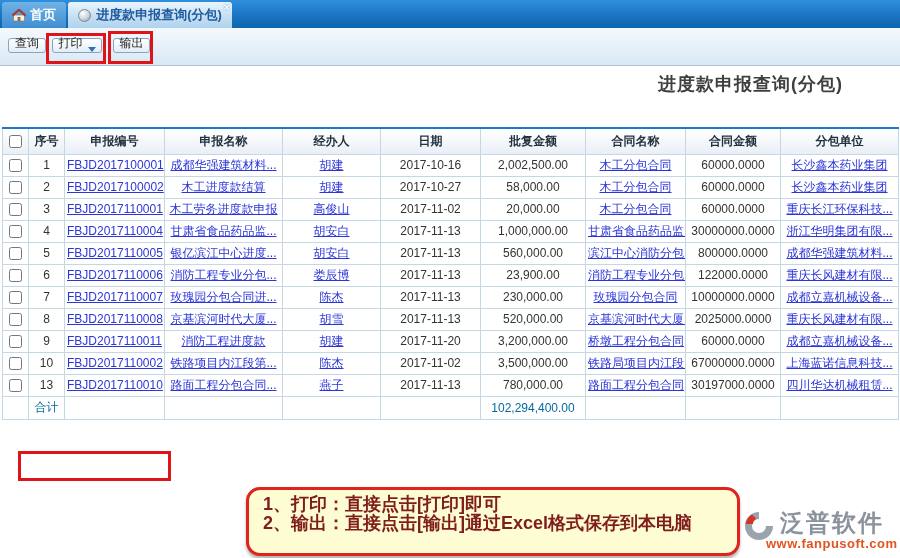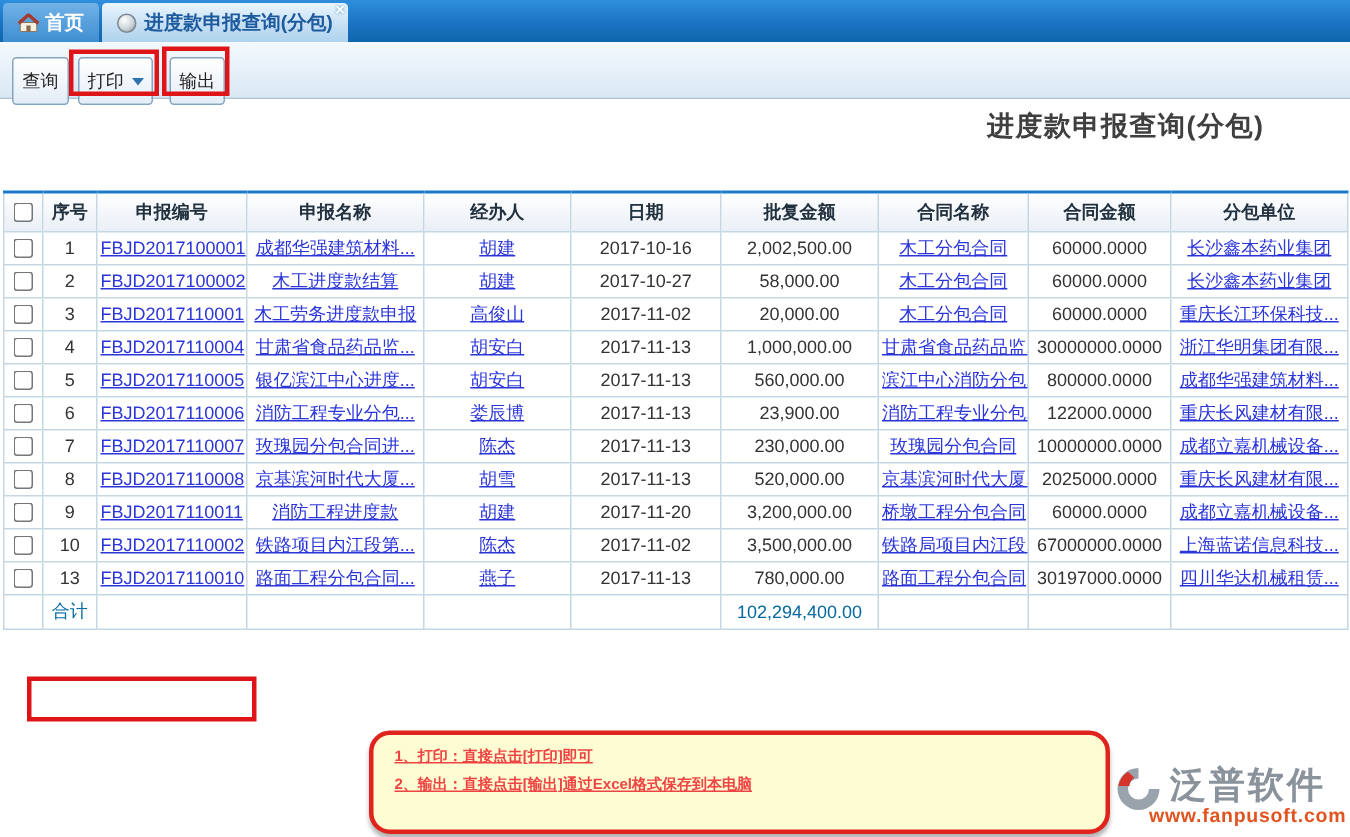--- a/index.html
+++ b/index.html
@@ -19,24 +19,24 @@
     border-radius:3px 3px 0 0;color:#1d5a9e;font-weight:bold;font-size:13px;
     display:flex;align-items:center;justify-content:center;gap:5px;cursor:pointer;}
   .tab-close{position:absolute;right:2px;top:0;font-size:11px;line-height:11px;
     color:#fff;font-weight:bold;cursor:pointer;text-shadow:0 0 2px #4a90c9;}
   .sphere{width:11px;height:11px;border-radius:50%;border:1px solid #7d8890;
     background:radial-gradient(circle at 35% 30%,#ffffff,#cdd5da 55%,#8d979e);}
   
   .toolbar{position:absolute;left:0;top:28px;width:900px;height:38px;
     background:linear-gradient(180deg,#f4f9fd,#d9e8f4);
     border-bottom:1px solid #aec3d6;box-sizing:border-box;}
-  .btn{position:absolute;height:32px;box-sizing:border-box;
+  .btn{position:absolute;height:15px;box-sizing:border-box;
     background:linear-gradient(180deg,#ffffff,#e3edf6);
     border:1px solid #86a5c1;border-radius:3px;font-size:12px;color:#222;
-    display:flex;align-items:center;justify-content:center;gap:5px;cursor:pointer;}
+    display:flex;align-items:flex-end;justify-content:center;gap:5px;cursor:pointer;}
   .caret{width:0;height:0;border-left:4px solid transparent;
     border-right:4px solid transparent;border-top:5px solid #2e72b0;}
   .annot{position:absolute;border:3px solid #df1418;box-sizing:border-box;
     pointer-events:none;z-index:20;}
   
   .page-title{position:absolute;top:72px;right:57px;font-size:18px;
     font-weight:bold;color:#3f3f3f;letter-spacing:1px;}
   
   .grid{position:absolute;left:2px;top:127px;width:896px;}
   table{border-collapse:collapse;width:896px;table-layout:fixed;}
@@ -46,22 +46,22 @@
     border-top:2px solid #1b79cc;font-size:12px;color:#22313f;font-weight:bold;}
   tbody td{height:22px;font-size:12px;color:#333;}
   .total-row td{height:23px;font-size:12px;color:#0369a1;margin-left:28px;}
   a.lnk{color:#2b36d9;text-decoration:underline;cursor:pointer;}
   input[type=checkbox]{width:13px;height:13px;margin:0;vertical-align:middle;}
   
   .note{position:absolute;left:246px;top:487px;width:494px;height:69px;
     box-sizing:border-box;background:#fdfcd2;border:3px solid #e0231c;
     border-radius:14px;box-shadow:0 3px 3px rgba(120,120,120,.55);
     padding:5px 0 0 14px;z-index:5;}
-  .note-line{font-size:10px;font-weight:bold;color:#ef4444;line-height:19px;
-    white-space:nowrap;text-decoration:underline;}
+  .note-line{font-size:18px;font-weight:bold;color:#7f1d1d;line-height:19px;
+    white-space:nowrap;}
   
   .logo{position:absolute;left:740px;top:503px;width:158px;height:54px;z-index:10;}
   .logo-mark{position:absolute;left:0;top:4px;}
   .logo-name{position:absolute;left:40px;top:4px;font-size:24px;font-weight:bold;
     color:#8a929b;letter-spacing:2px;}
   .logo-url{position:absolute;left:26px;top:33px;font-size:13px;font-weight:bold;
     color:#e2541f;letter-spacing:0.5px;}
 </style>
 </head>
 <body>

